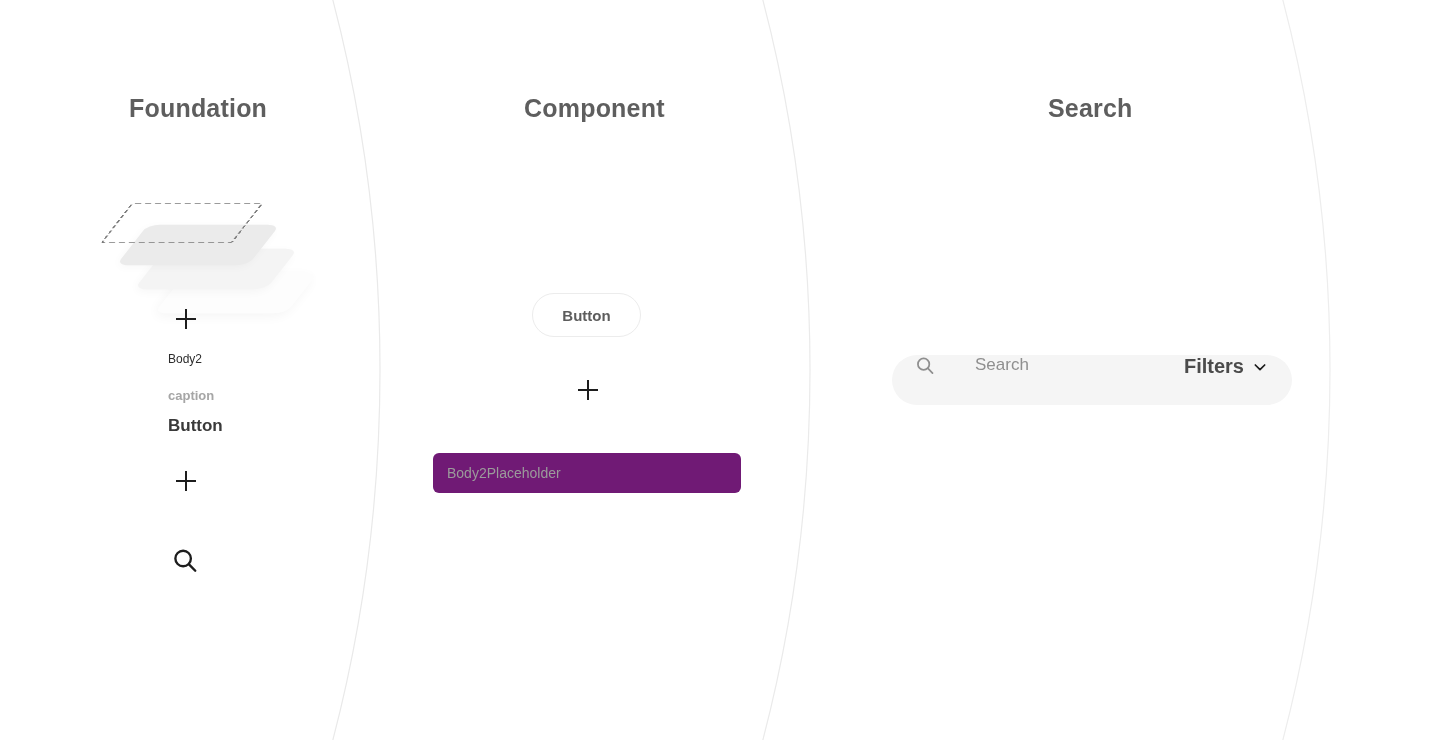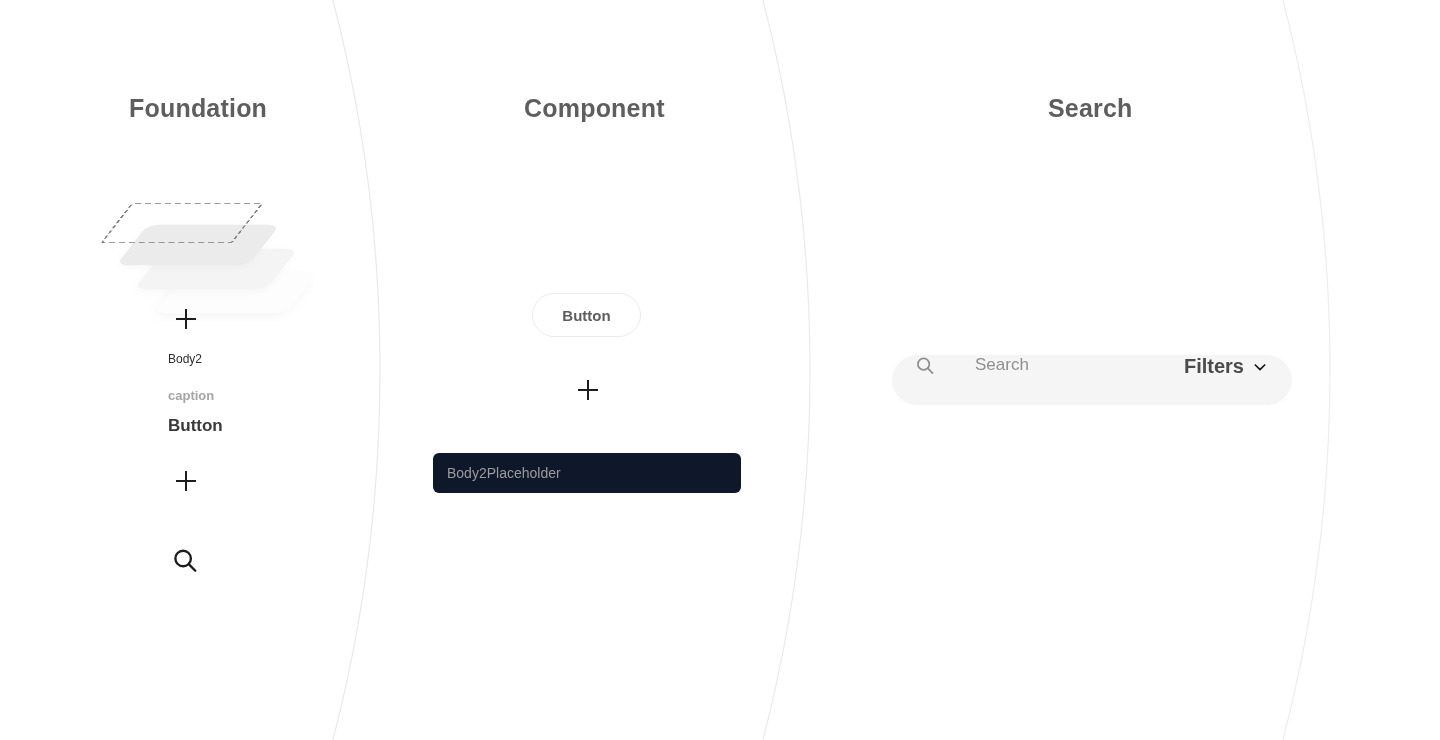--- a/index.html
+++ b/index.html
@@ -162,21 +162,21 @@
     cursor: pointer;
   }
   #plus-3 { position: absolute; left: 157px; top: 199px; }
 
   #textfield {
     position: absolute;
     left: 13px;
     top: 273px;
     width: 308px;
     height: 40px;
-    background: #0f172a;
+    background: #701a75;
     border: none;
     border-radius: 6px;
     display: flex;
     align-items: center;
     padding-left: 14px;
     font-size: 14px;
     color: #9b9b9b;
     cursor: text;
     text-align: center;
   }

